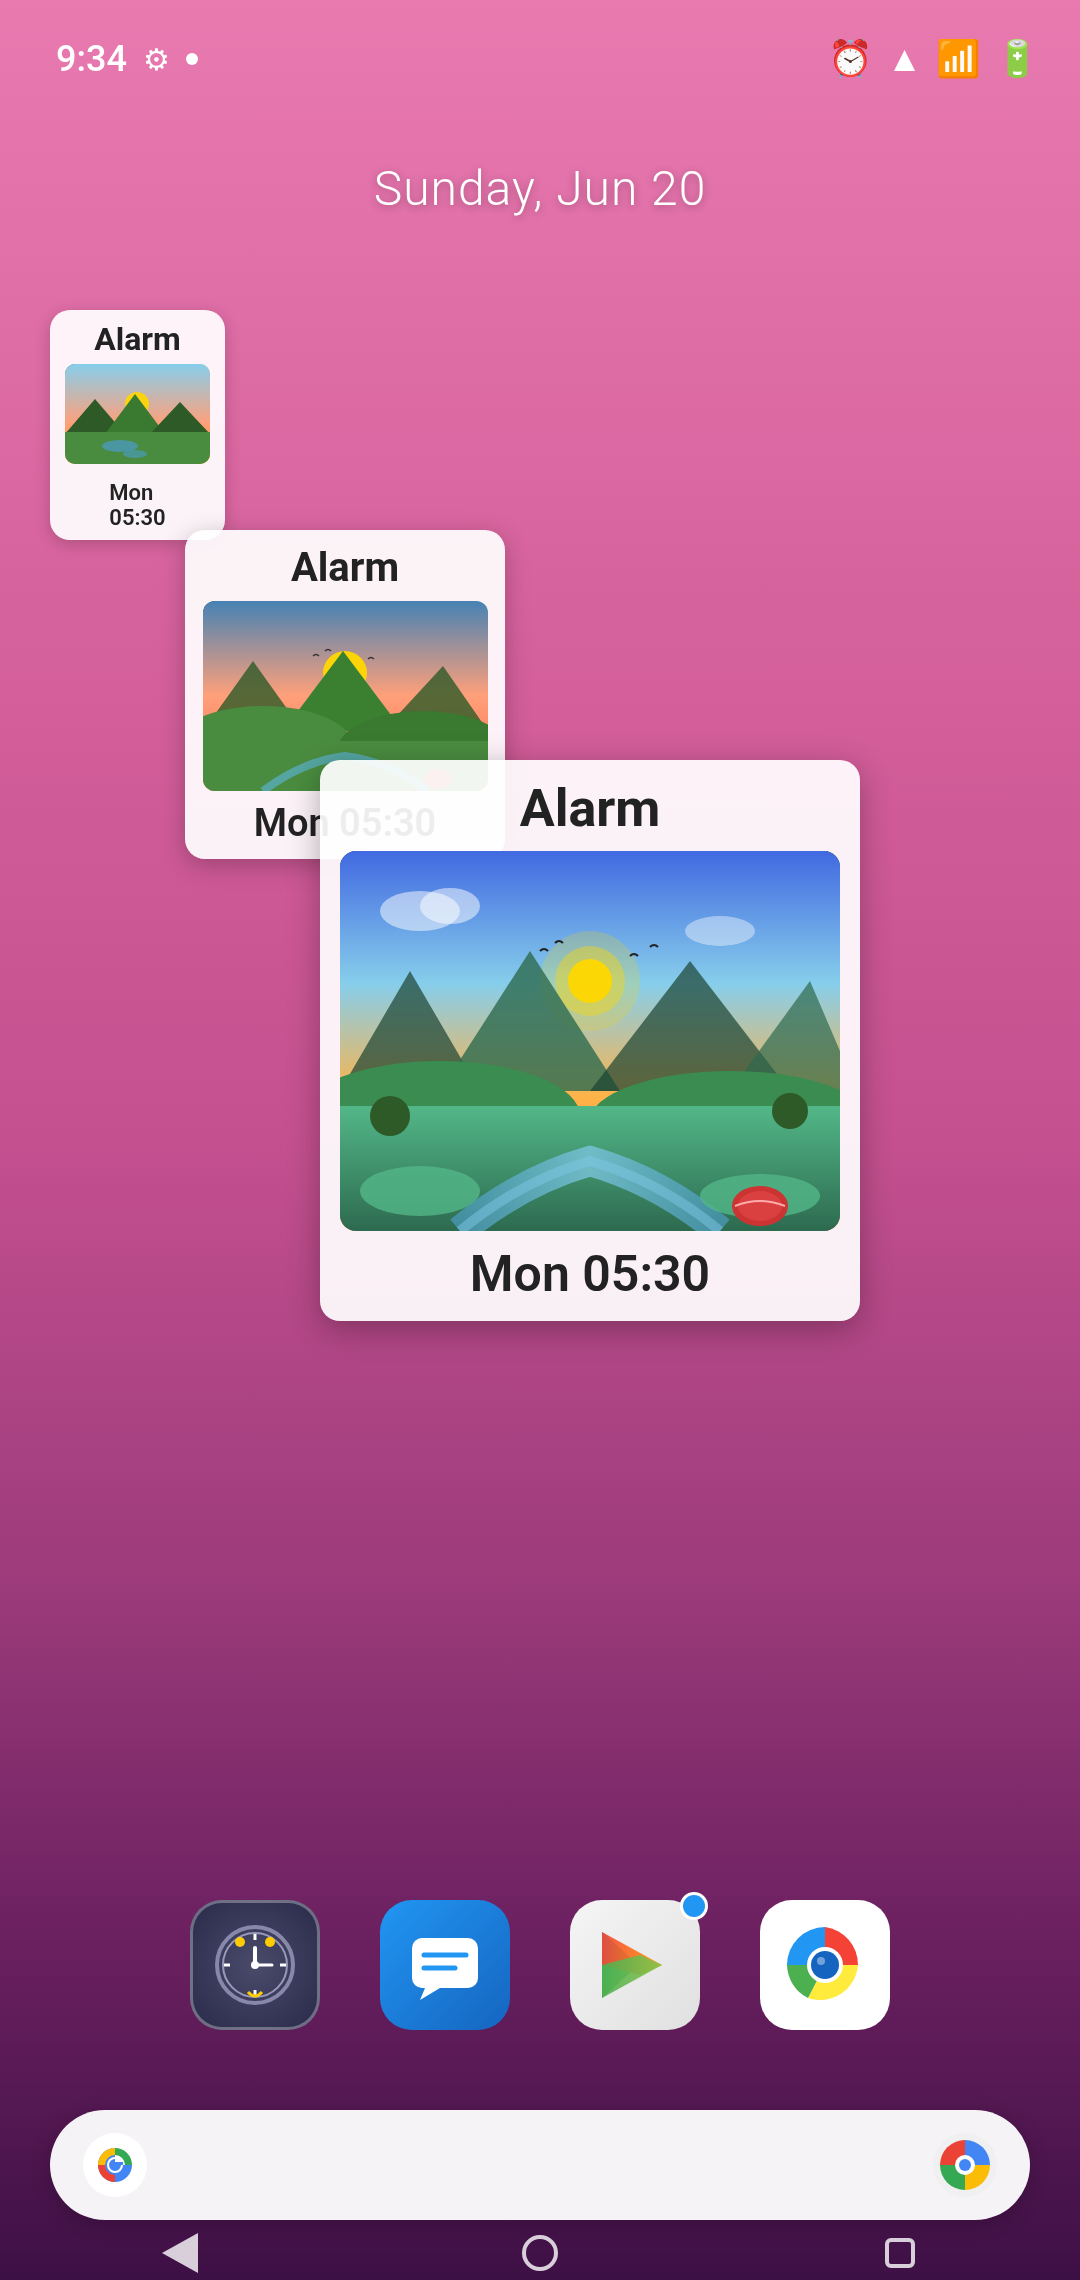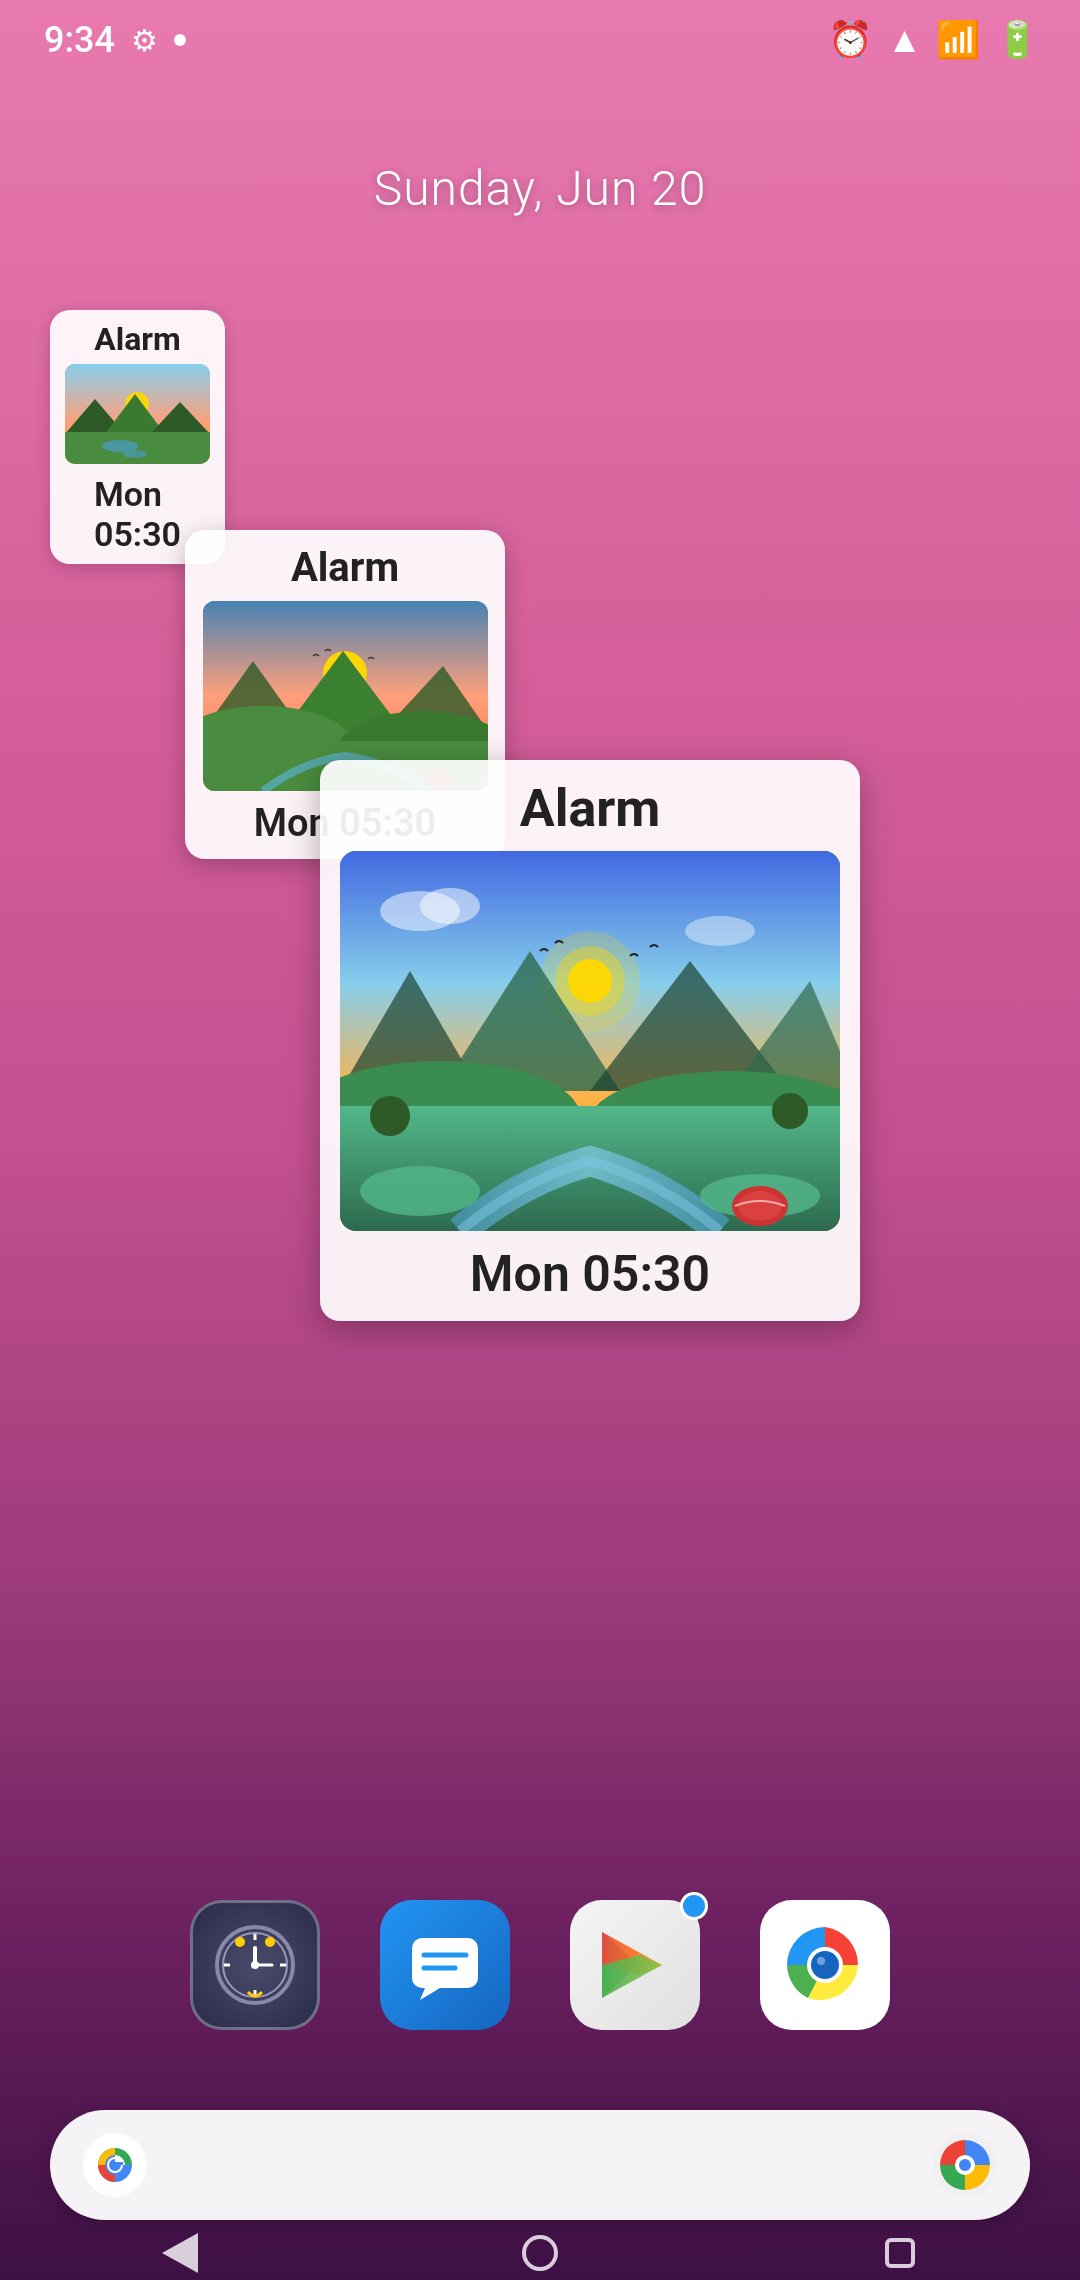--- a/index.html
+++ b/index.html
@@ -11,25 +11,25 @@
       overflow: hidden;
       font-family: 'Roboto', sans-serif;
       background: linear-gradient(180deg, #e87ab0 0%, #d45f9a 30%, #c45090 50%, #9b3a7a 70%, #6b2060 85%, #3d1045 100%);
       position: relative;
     }
 
     
     .status-bar {
       position: absolute;
       top: 0;
-      left: 4px;
+      left: 16px;
       right: 0;
       height: 80px;
       display: flex;
-      align-items: center;
+      align-items: flex-end;
       justify-content: space-between;
       padding: 0 40px;
       color: white;
       font-size: 36px;
       font-weight: 500;
     }
 
     .status-left {
       display: flex;
       align-items: center;
@@ -81,24 +81,24 @@
     .alarm-widget-small .widget-image {
       width: 145px;
       height: 100px;
       border-radius: 10px;
       overflow: hidden;
       background: linear-gradient(135deg, #2d6a4f 0%, #52b788 30%, #95d5b2 50%, #f4a261 70%, #e9c46a 90%);
       position: relative;
     }
 
     .alarm-widget-small .widget-time {
-      font-size: 34px;
+      font-size: 22px;
       font-weight: 600;
       color: #222;
-      margin-top: 10px;
+      margin-top: 16px;
     }
 
     
     .alarm-widget-medium {
       position: absolute;
       top: 530px;
       left: 185px;
       width: 320px;
       background: rgba(255,255,255,0.92);
       border-radius: 20px;

